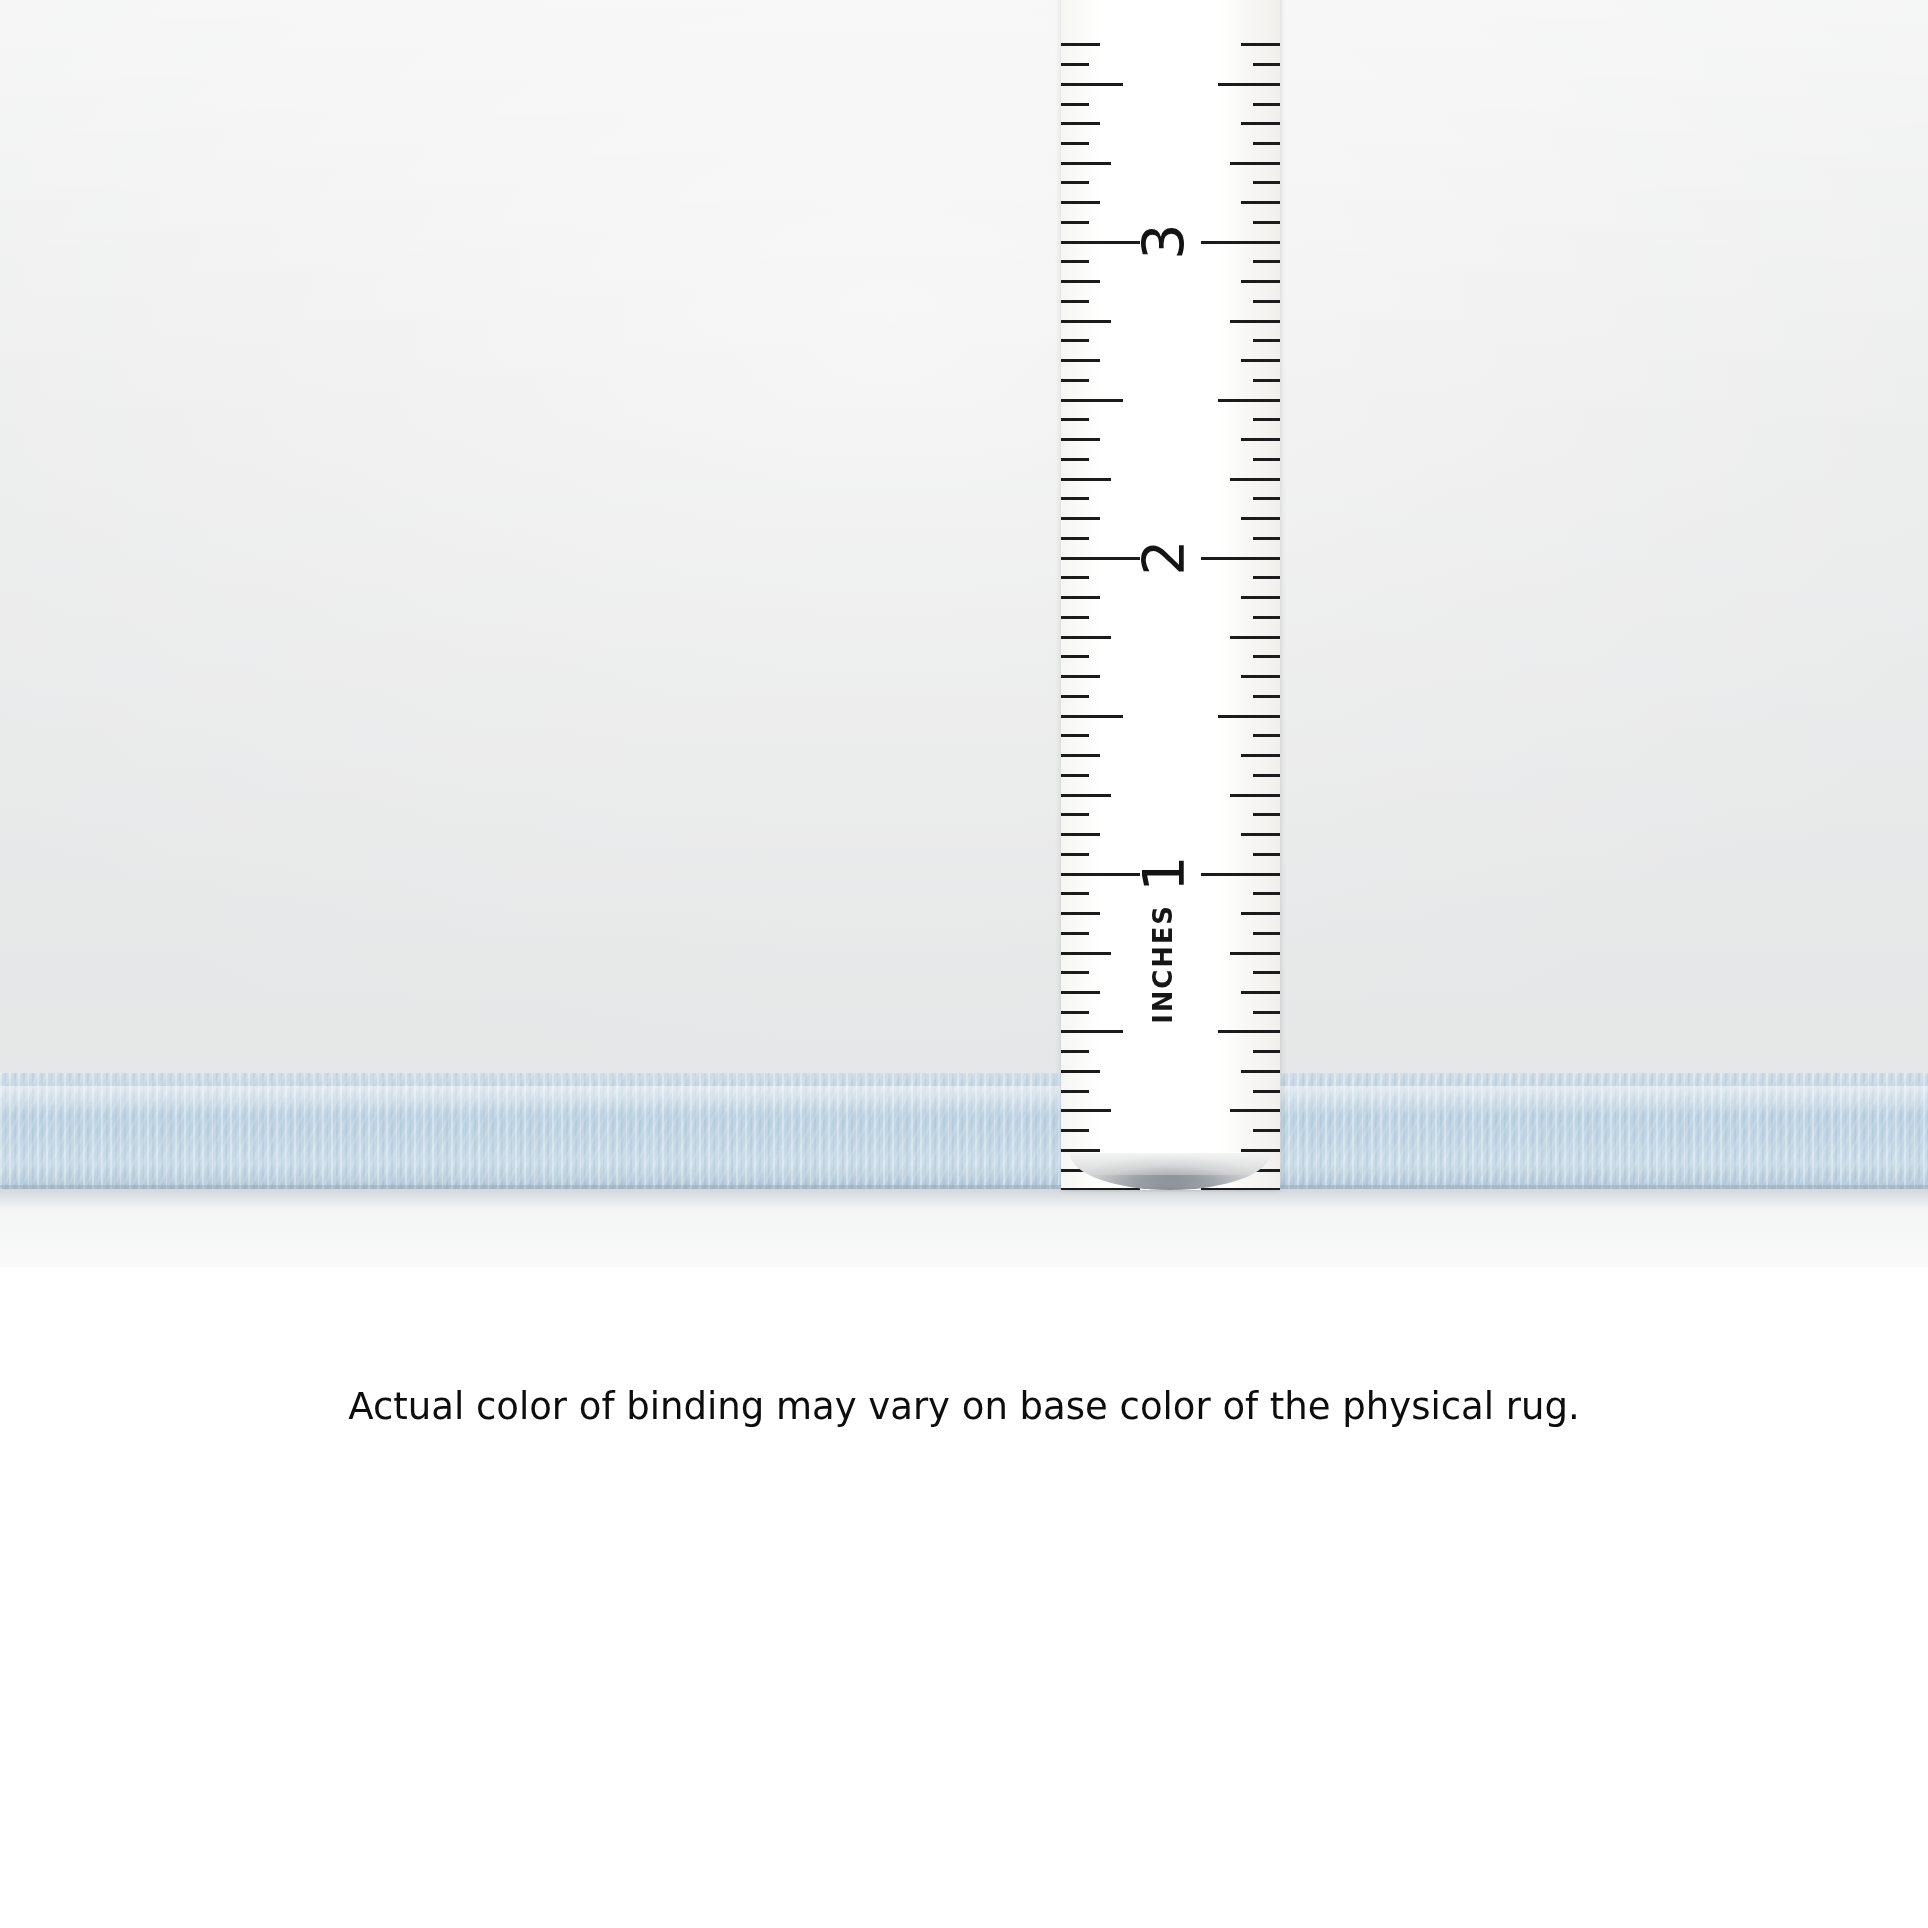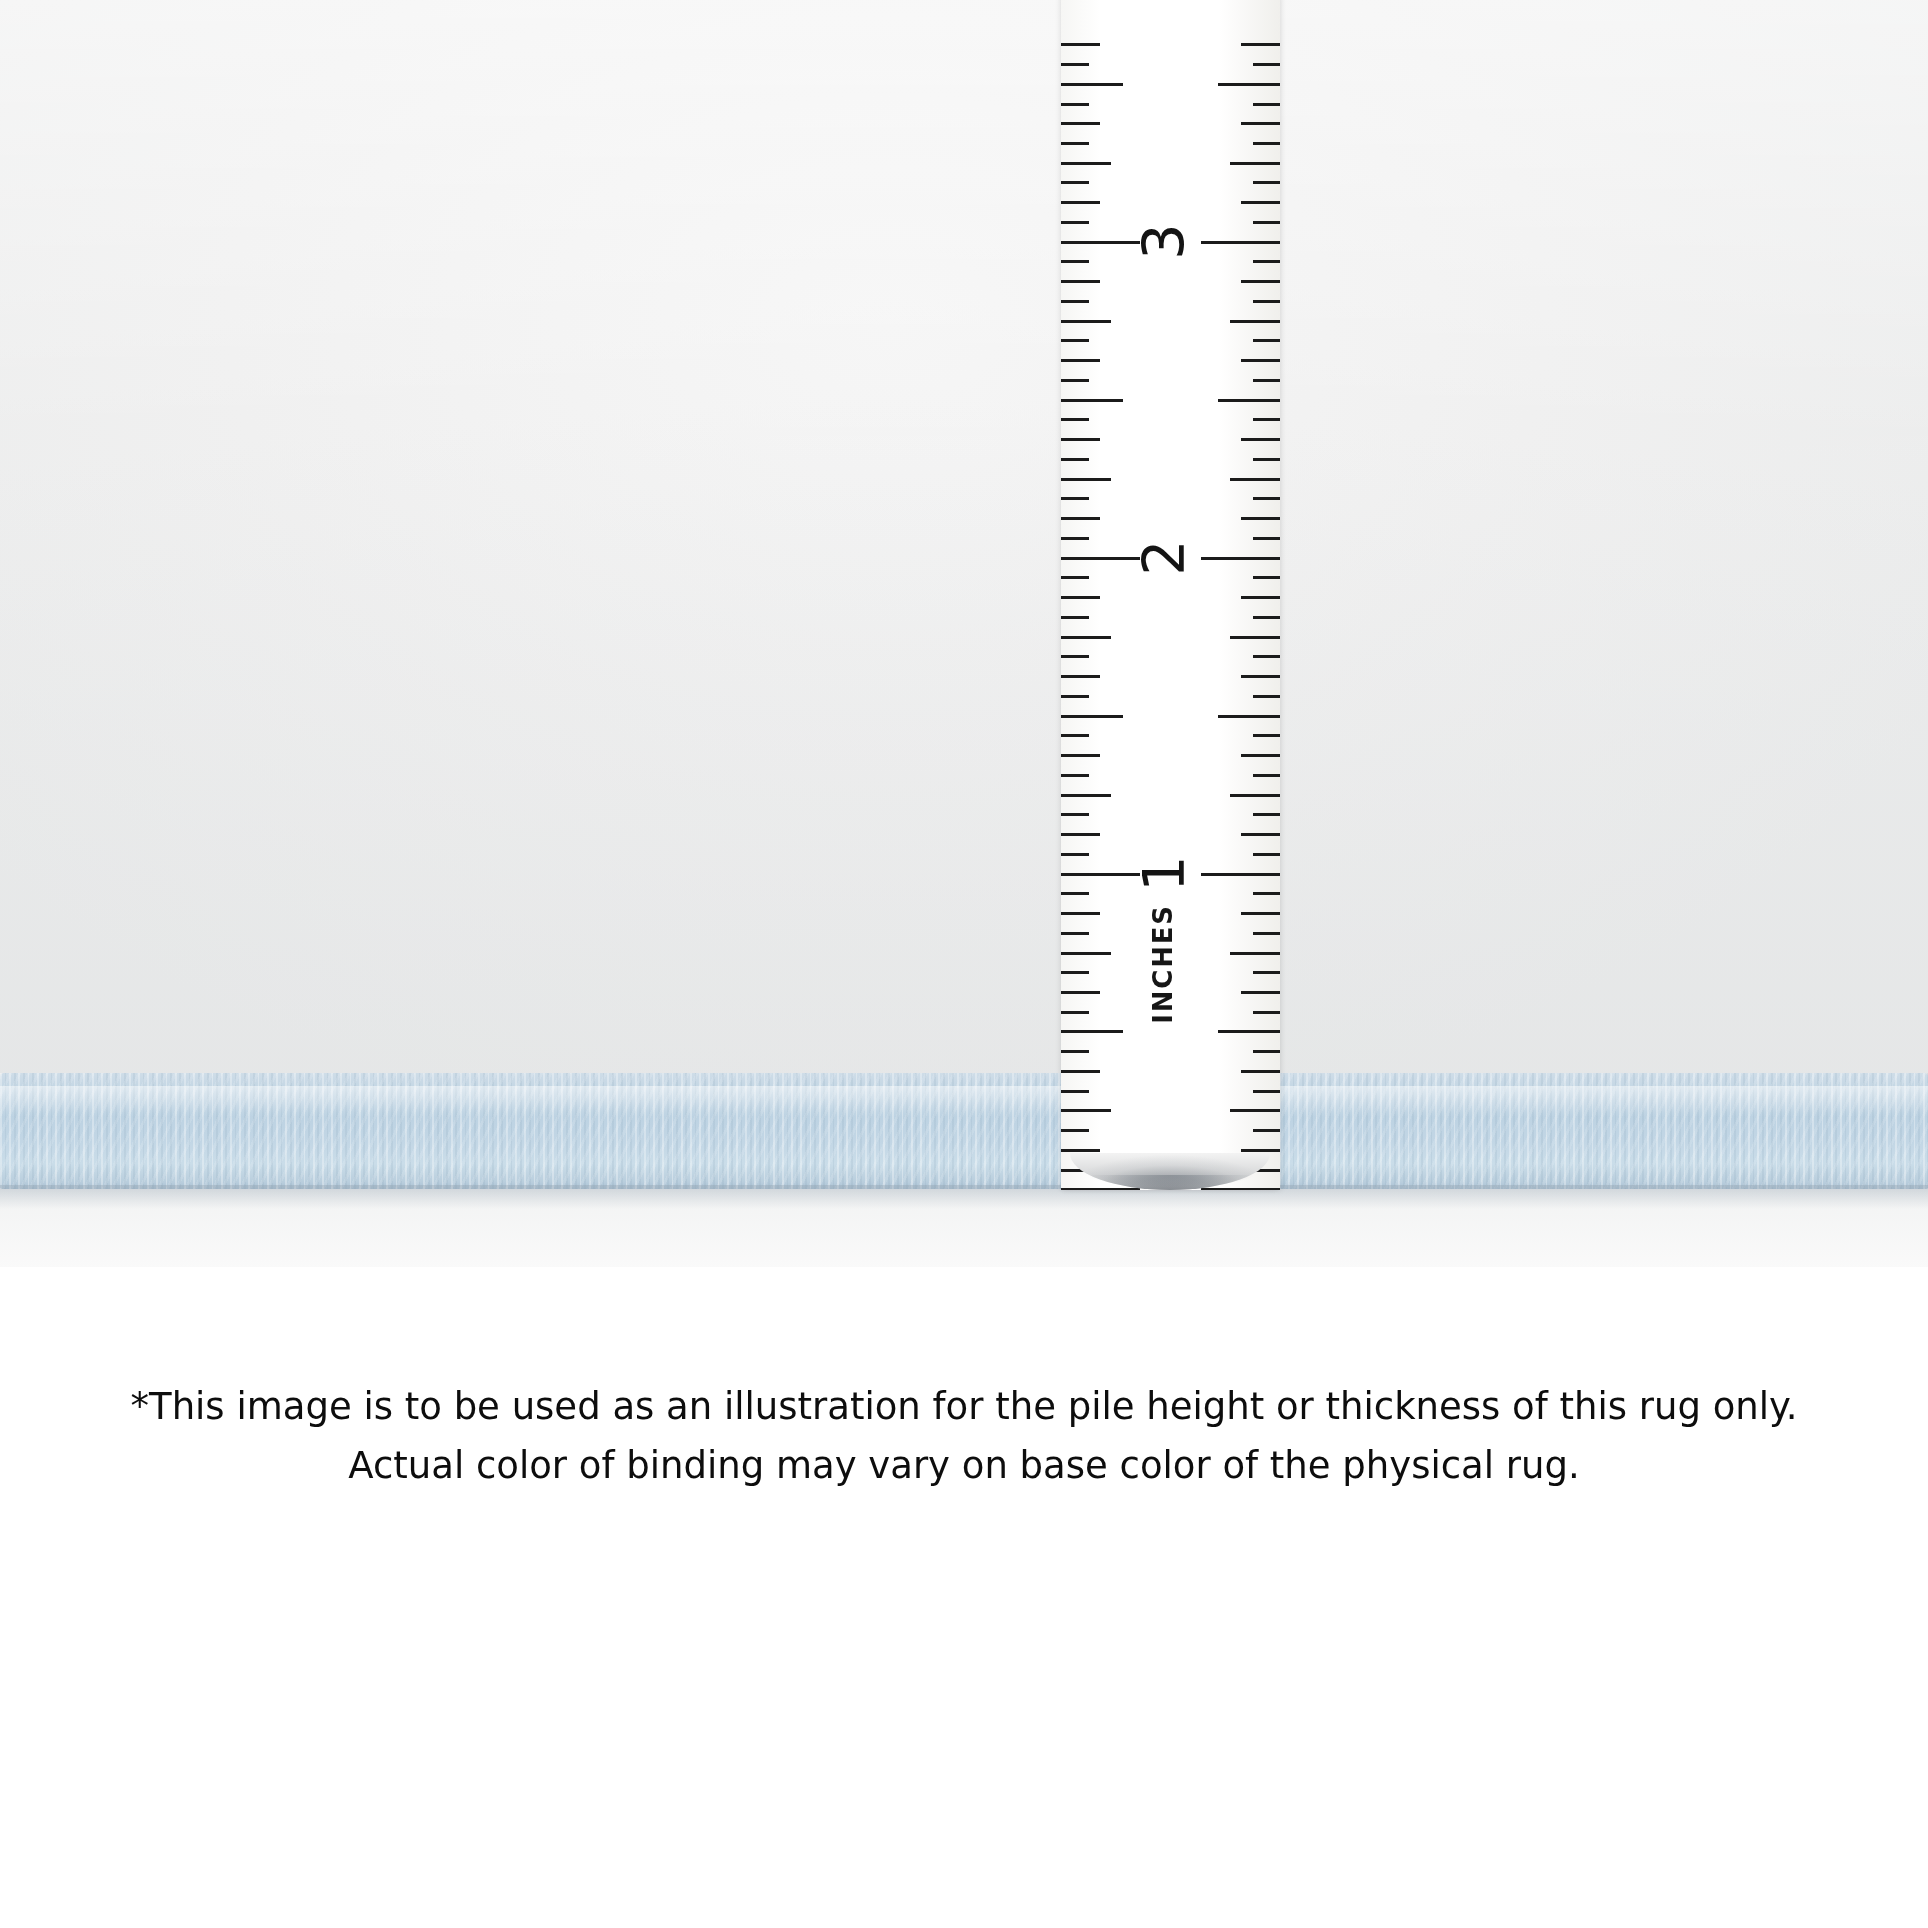--- a/index.html
+++ b/index.html
@@ -362,16 +362,15 @@
         <div class="inches-label" style="left: 19px; top: 953px; width: 165px; text-align: center;">INCHES</div>
       </div>
     <div class="ruler-tip"></div>
     <div class="ruler-tip-shade"></div>
   </div>
   <div class="ruler-bottom-shadow"></div>
 
 </div>
 
 <div class="caption">
-  <span class="line">*This image is to be used as an illustration for the pile height or thickness of this rug only.</span>
   <span class="line">Actual color of binding may vary on base color of the physical rug.</span>
 </div>
 
 
 </body></html>

